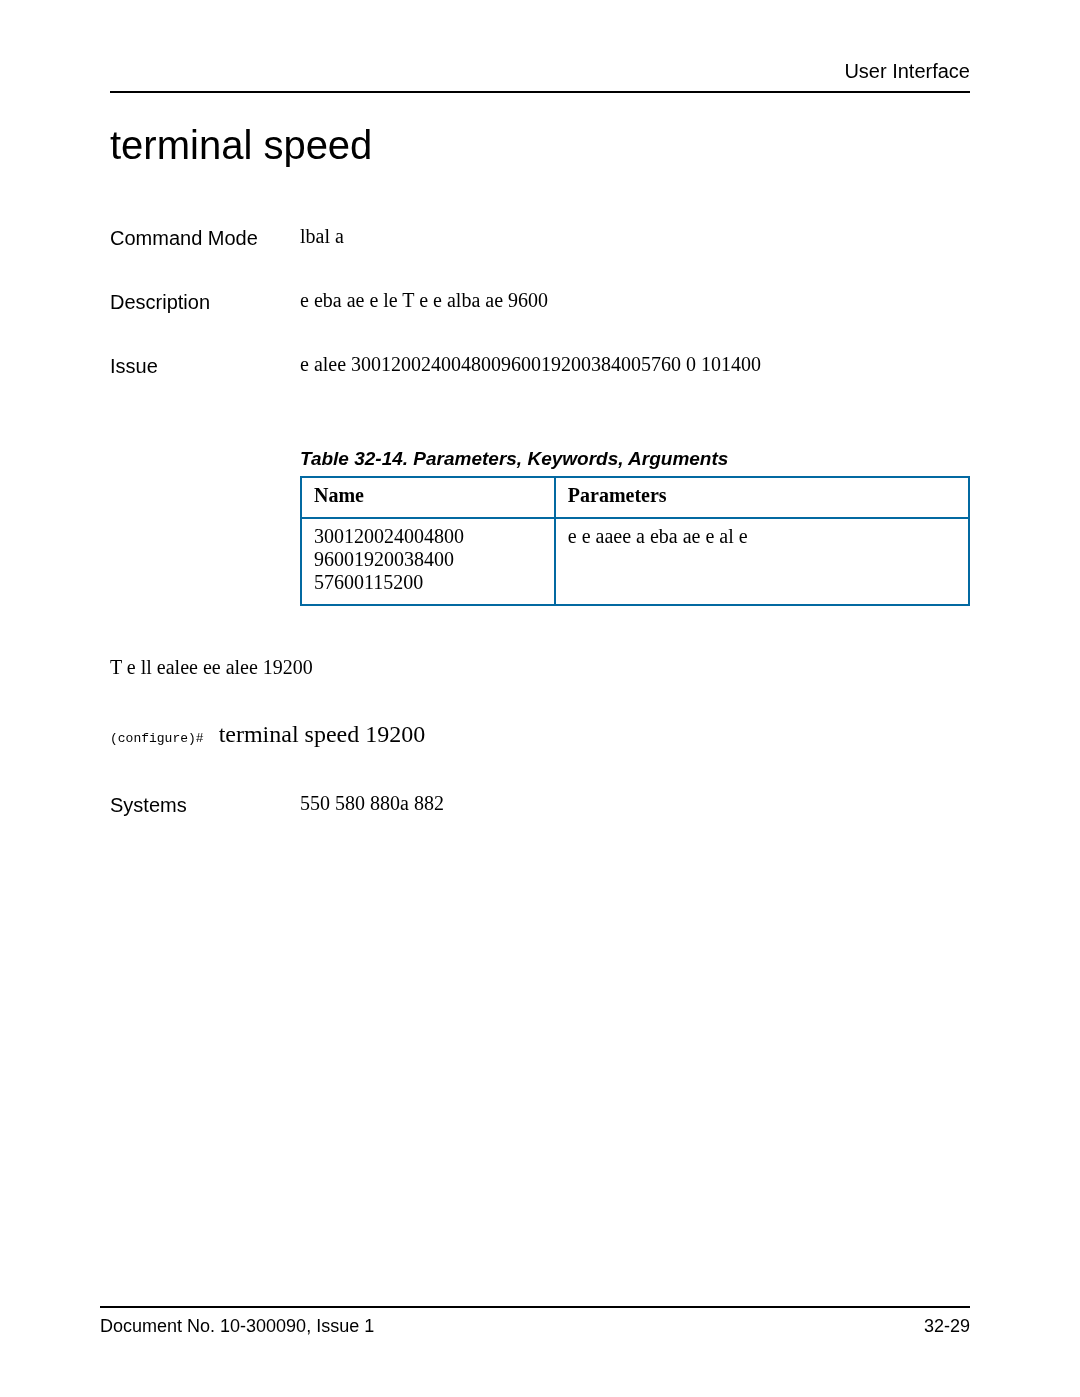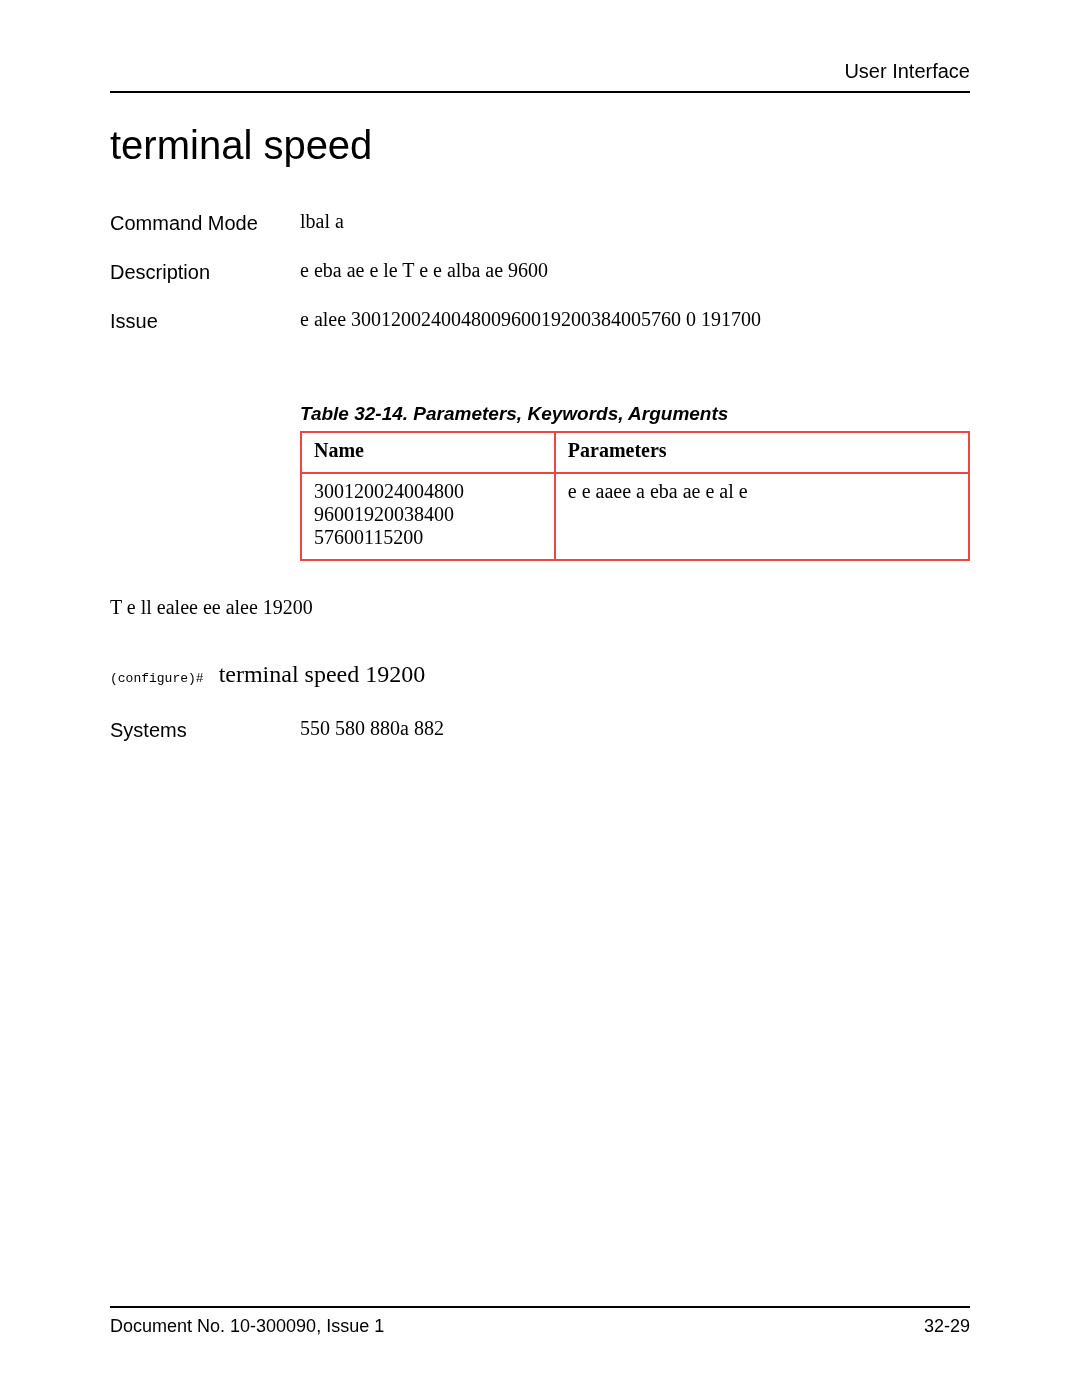--- a/index.html
+++ b/index.html
@@ -39,40 +39,41 @@
   .field-label {
     width: 190px;
     flex-shrink: 0;
     font-family: Arial, Helvetica, sans-serif;
   }
   .field-value {
     flex: 1;
     font-family: "Times New Roman", Times, serif;
     font-size: 20px;
     line-height: 1.35;
+    margin-top: 15px;
   }
   .table-area {
     margin-left: 190px;
     margin-top: 70px;
     margin-bottom: 30px;
   }
   .table-caption {
     font-family: Arial, Helvetica, sans-serif;
     font-size: 19px;
     font-weight: bold;
     font-style: italic;
     margin-bottom: 6px;
   }
   table.param-table {
     border-collapse: collapse;
     width: 100%;
   }
   table.param-table th,
   table.param-table td {
-    border: 2px solid #ef4444;
+    border: 2px solid #0369a1;
     text-align: left;
     vertical-align: top;
     padding: 6px 12px 10px 12px;
     font-family: "Times New Roman", Times, serif;
     font-size: 20px;
   }
   table.param-table th {
     font-weight: bold;
   }
   .col-name { width: 38%; }
@@ -84,21 +85,21 @@
   .serif-bold {
     font-family: "Times New Roman", Times, serif;
     font-weight: normal;
     font-size: 24px;
   }
   .sample-output-block .field-value {
     line-height: 1.6;
   }
   .footer {
     position: absolute;
-    left: 110px;
+    left: 100px;
     right: 110px;
     bottom: 60px;
   }
   .bottom-rule {
     border-top: 2px solid #000;
     margin-bottom: 8px;
   }
   .footer-row {
     display: flex;
     justify-content: space-between;
@@ -121,21 +122,21 @@
     <div class="field-value">lbal      a</div>
   </div>
 
   <div class="field-row">
     <div class="field-label">Description</div>
     <div class="field-value">e  eba  ae  e  le T  e  e alba  ae 9600</div>
   </div>
 
   <div class="field-row">
     <div class="field-label">Issue</div>
-    <div class="field-value">e alee  300120024004800960019200384005760 0 191700</div>
+    <div class="field-value">e alee  300120024004800960019200384005760 0 101400</div>
   </div>
 
   <div class="table-area">
     <div class="table-caption">Table 32-14.  Parameters, Keywords, Arguments</div>
     <table class="param-table">
       <thead>
         <tr>
           <th class="col-name">Name</th>
           <th class="col-def">Parameters</th>
         </tr>

